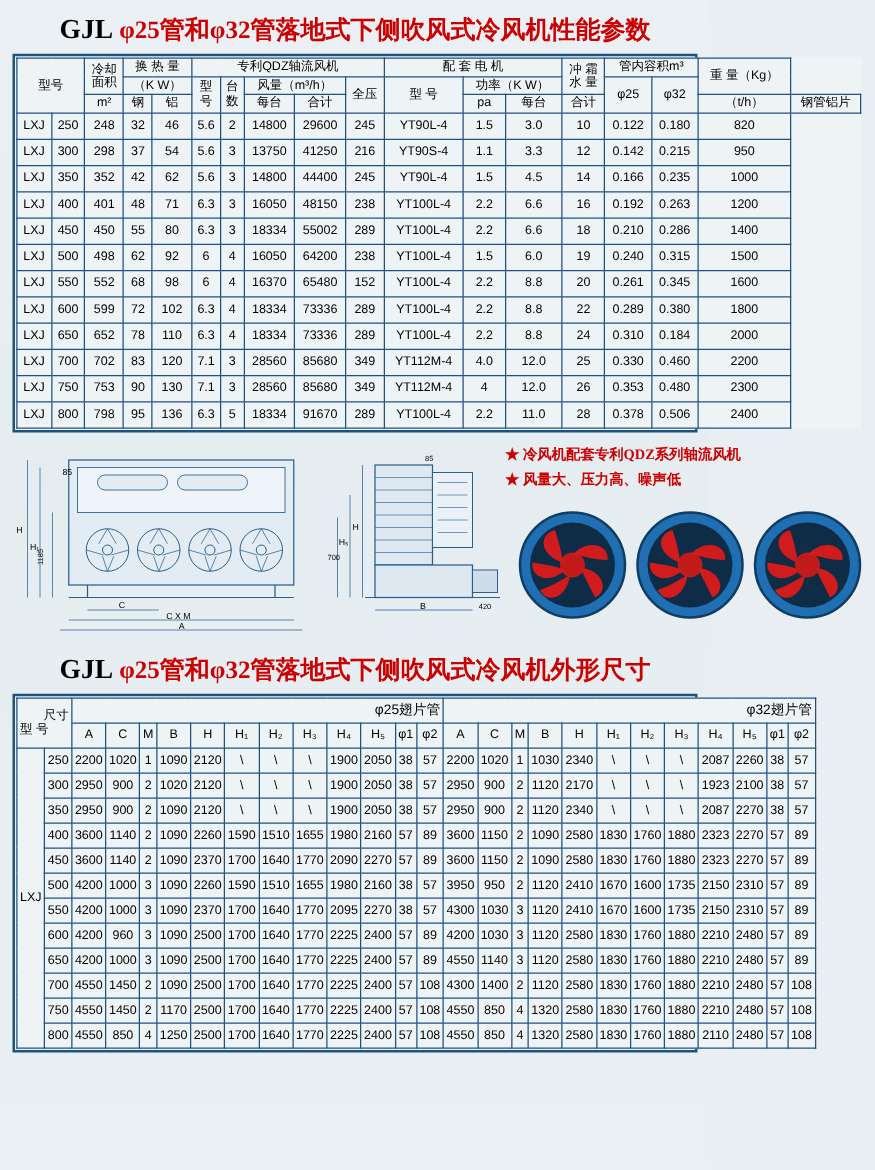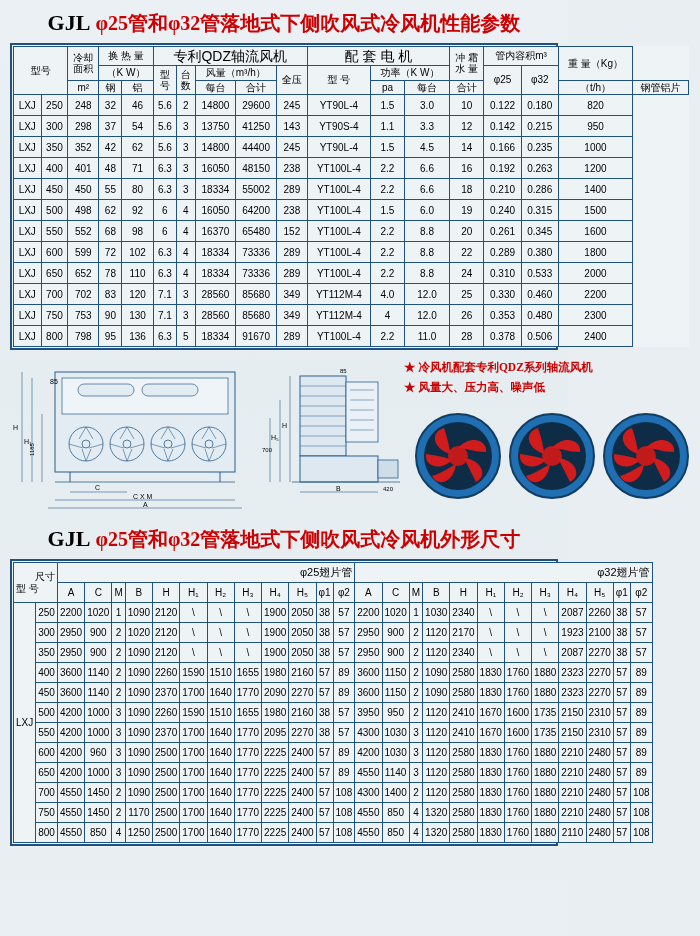--- a/index.html
+++ b/index.html
@@ -53,21 +53,21 @@
     white-space: nowrap;
   }
   table.spec th {
     font-weight: normal;
     font-size: 10px;
     line-height: 1.15;
   }
   .t1 { width: 676px; }
   .t1 td { height: 18px; }
   .t1 thead th { background: #eef3f6; }
-  .t1 .hdr-main { font-size: 14px; }
+  .t1 .hdr-main { font-size: 10px; }
 
   .outer-frame {
     border: 2px solid #20527f;
     margin: 0 10px;
     padding: 1px;
     background: #eef3f6;
   }
 
   
   .t2 { width: 100%; font-size: 9.5px; }
@@ -168,21 +168,21 @@
           <tr>
             <td>LXJ</td>
             <td>300</td>
             <td>298</td>
             <td>37</td>
             <td>54</td>
             <td>5.6</td>
             <td>3</td>
             <td>13750</td>
             <td>41250</td>
-            <td>143</td>
+            <td>216</td>
             <td>YT90S-4</td>
             <td>1.1</td>
             <td>3.3</td>
             <td>12</td>
             <td>0.142</td>
             <td>0.215</td>
             <td>950</td>
           </tr>
           <tr>
             <td>LXJ</td>
@@ -307,21 +307,21 @@
             <td>6.3</td>
             <td>4</td>
             <td>18334</td>
             <td>73336</td>
             <td>289</td>
             <td>YT100L-4</td>
             <td>2.2</td>
             <td>8.8</td>
             <td>24</td>
             <td>0.310</td>
-            <td>0.533</td>
+            <td>0.184</td>
             <td>2000</td>
           </tr>
           <tr>
             <td>LXJ</td>
             <td>700</td>
             <td>702</td>
             <td>83</td>
             <td>120</td>
             <td>7.1</td>
             <td>3</td>

